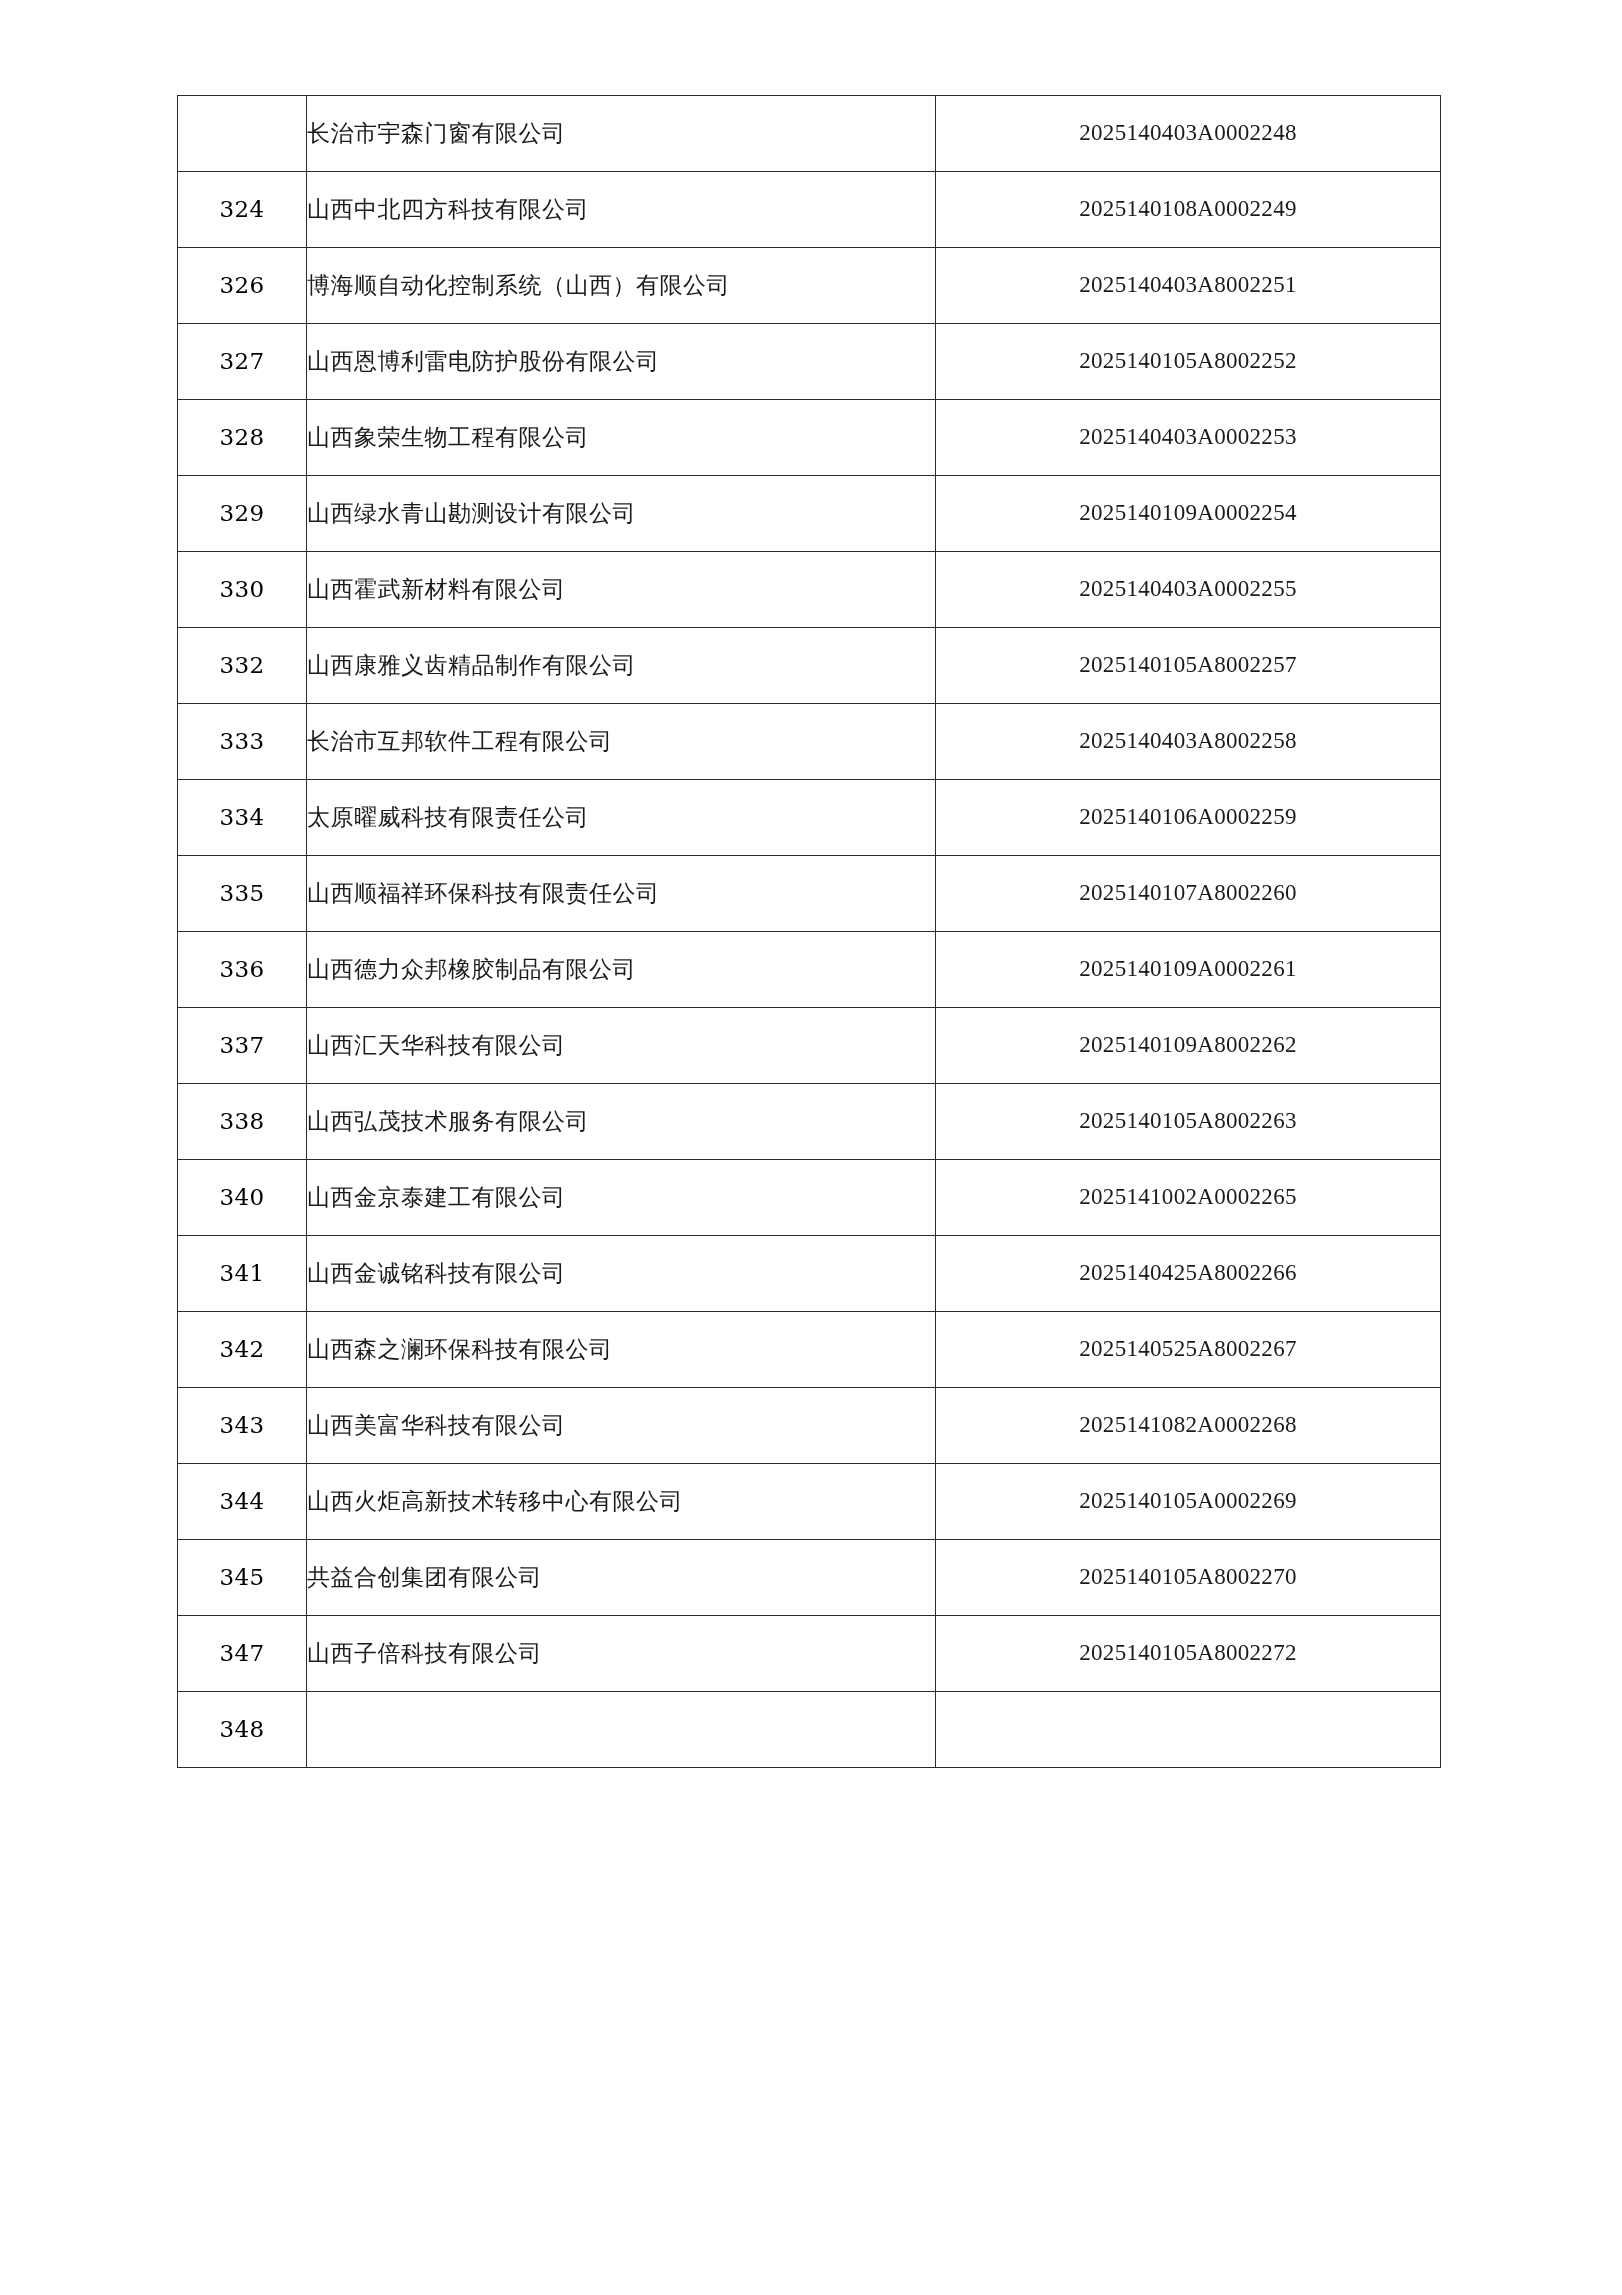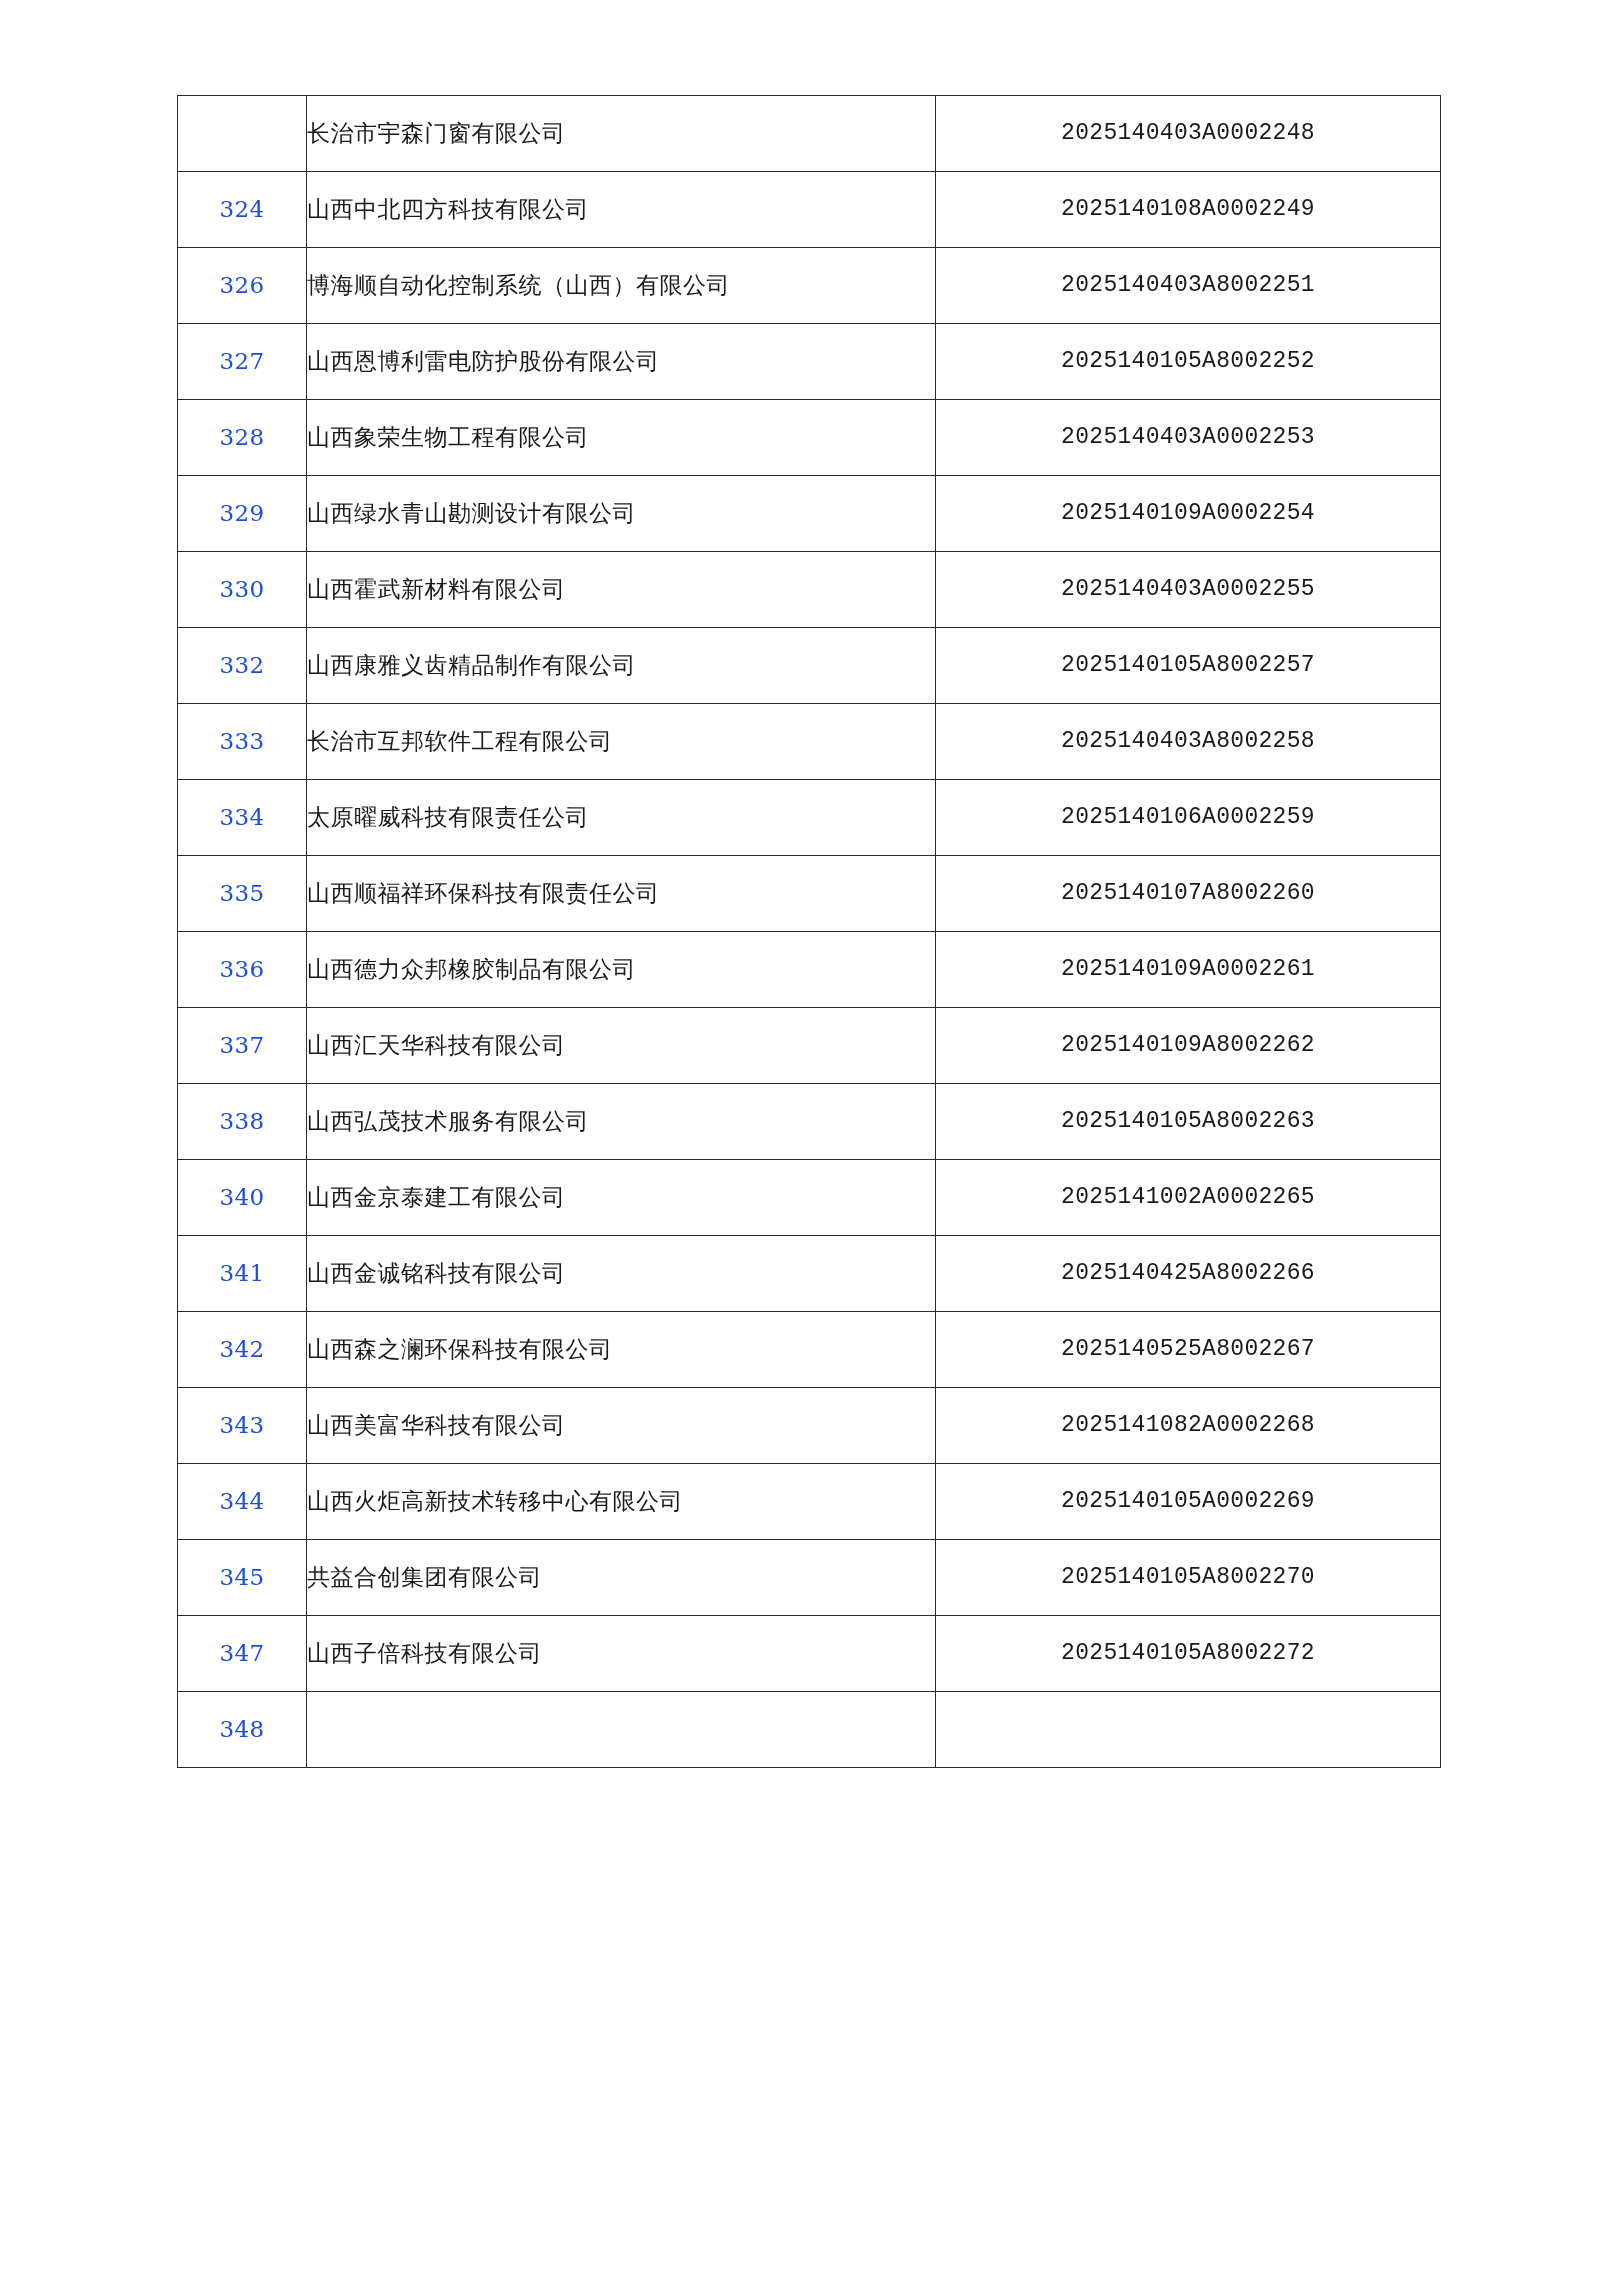--- a/index.html
+++ b/index.html
@@ -50,36 +50,36 @@
     font-size: 23px;
     line-height: 1.4;
     font-weight: normal;
   }
 
   td.cell-seq {
     text-align: center;
     font-family: "DejaVu Serif", "Liberation Serif", serif;
     font-size: 24px;
     letter-spacing: 0.4px;
-    color: #1d4ed8;
+    color: #000000;
   }
 
   td.cell-name {
     text-align: left;
     padding-left: 18.6px;
     font-family: "DejaVu Serif", "Liberation Serif", serif;
     font-size: 24.5px;
     letter-spacing: 0.5px;
     white-space: nowrap;
     color: #1a1a1a;
   }
 
   td.cell-code {
     text-align: center;
-    font-family: Liberation Mono, monospace;
+    font-family: Liberation Serif, serif;
     font-size: 24px;
     letter-spacing: 0.3px;
     color: #1a1a1a;
   }
 
   td.is-empty { color: transparent; }
 </style>
 </head>
 <body>
 

